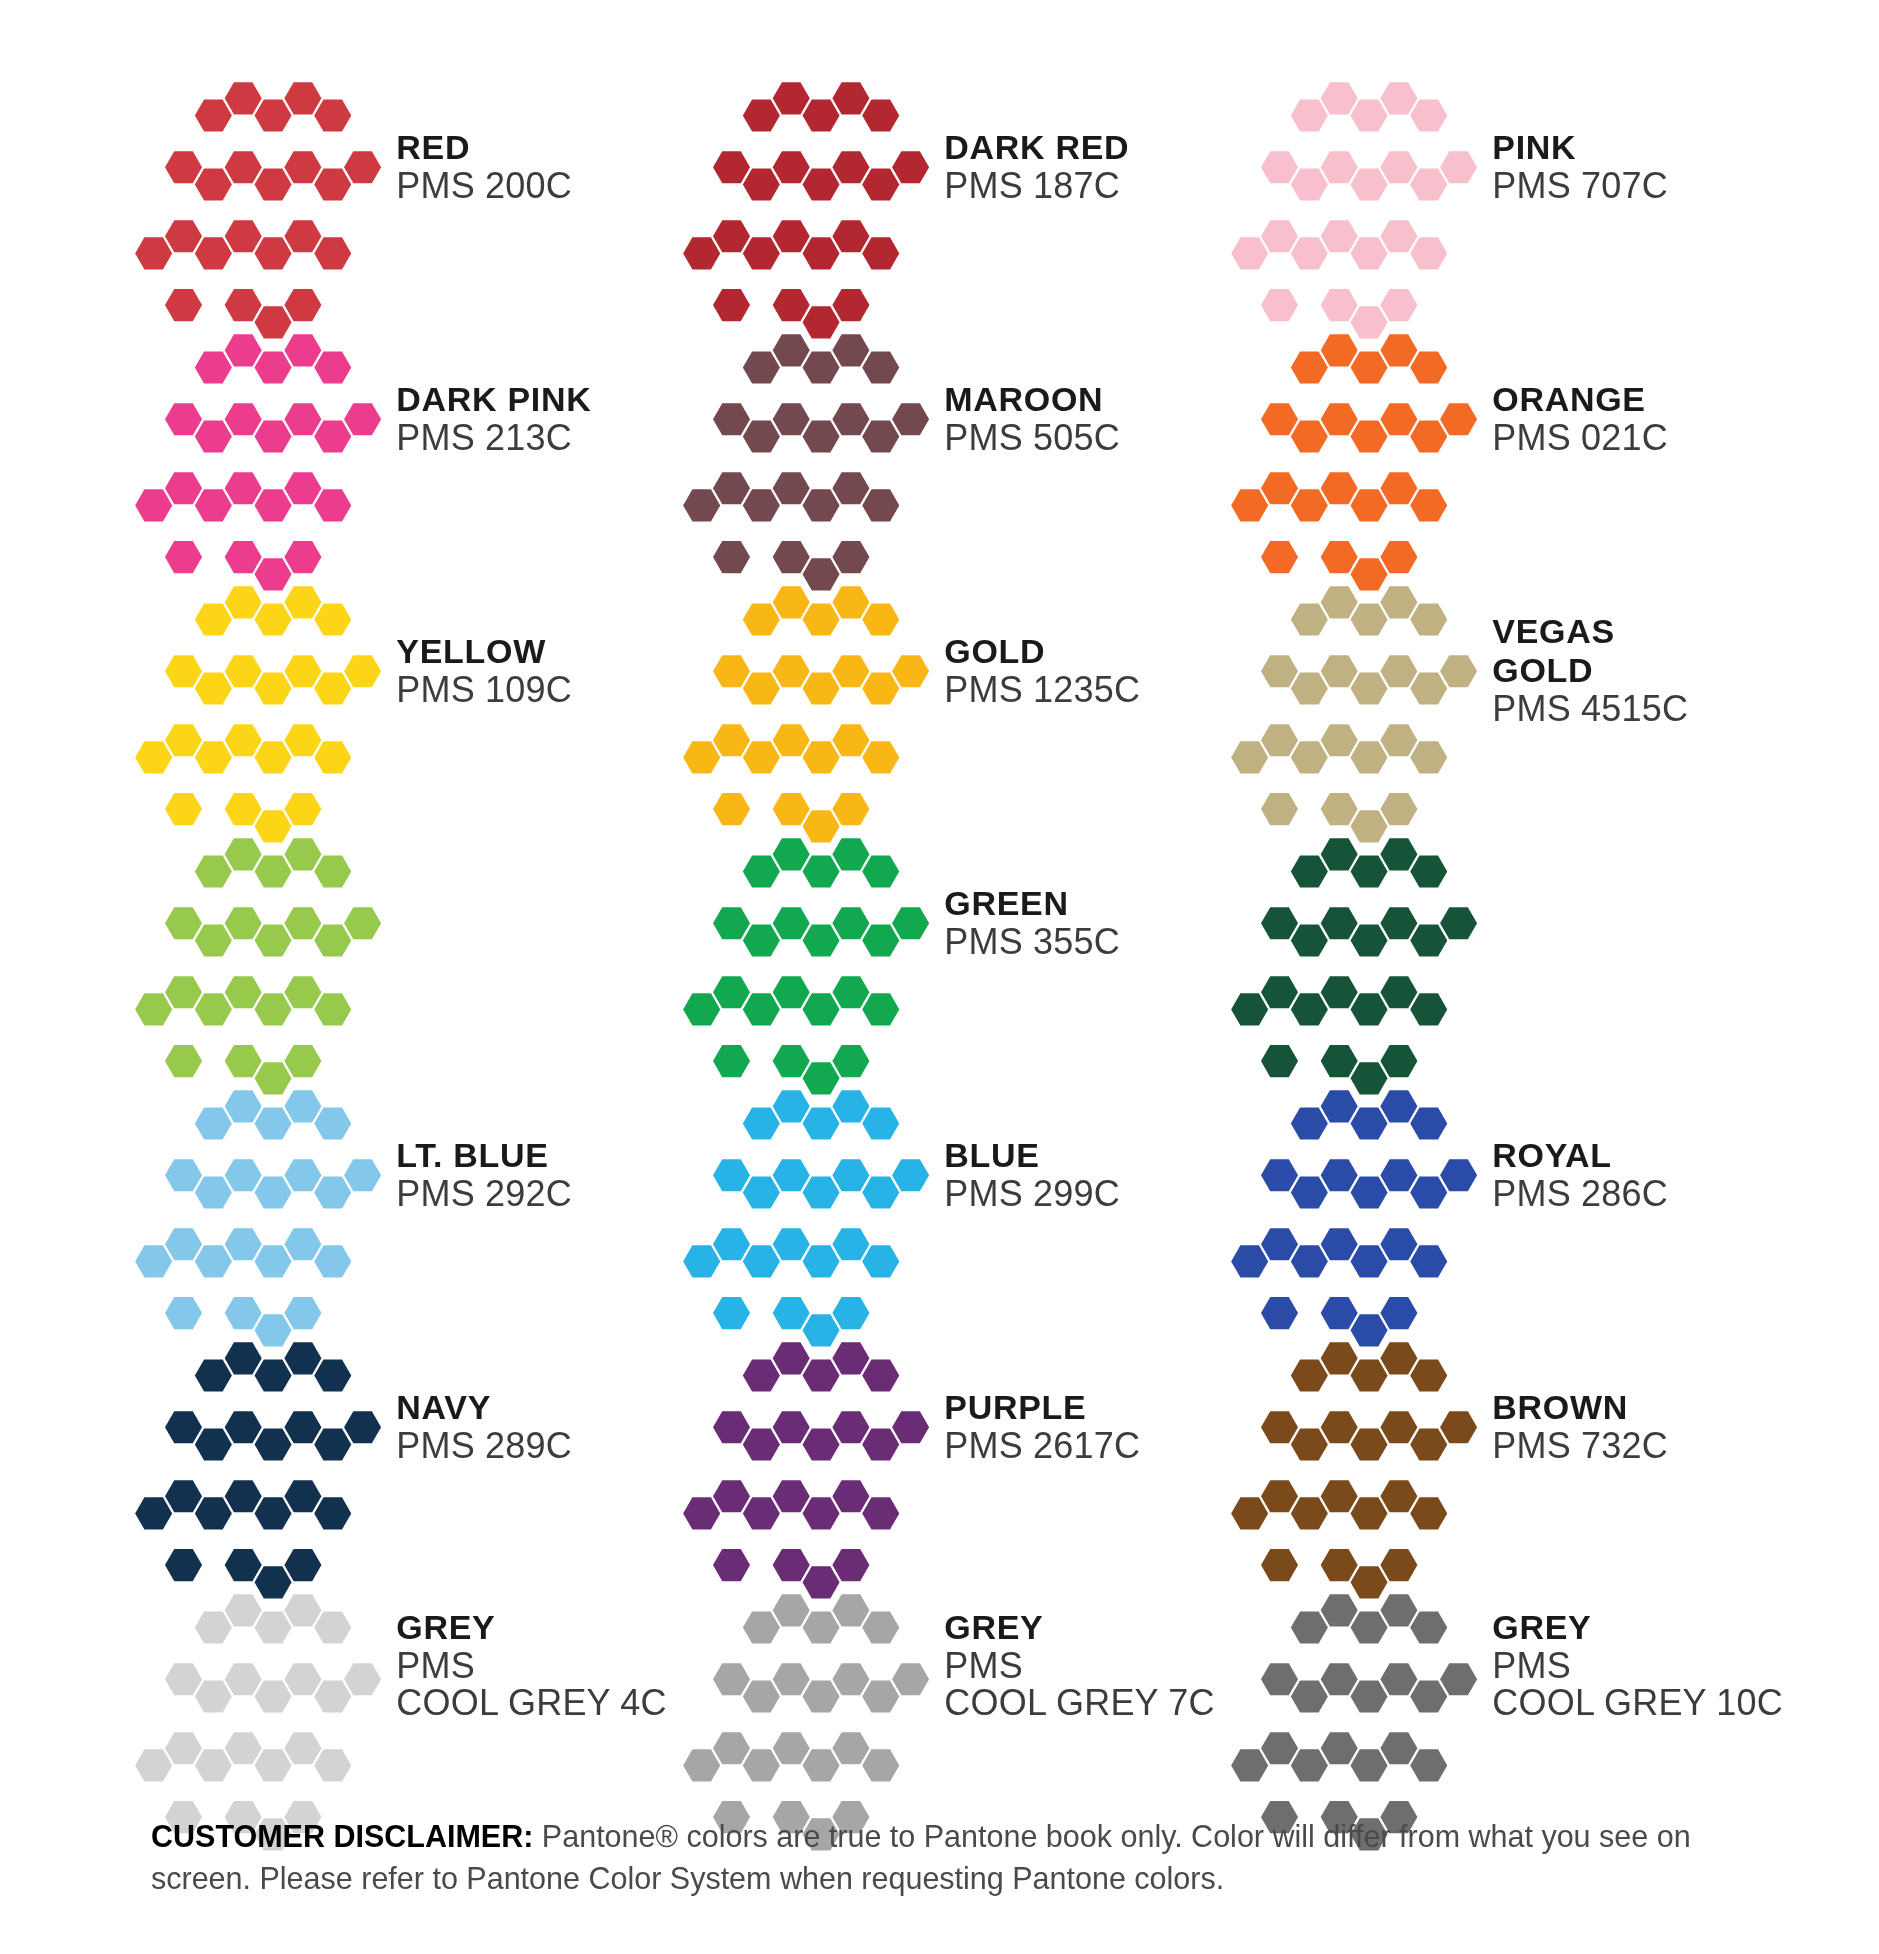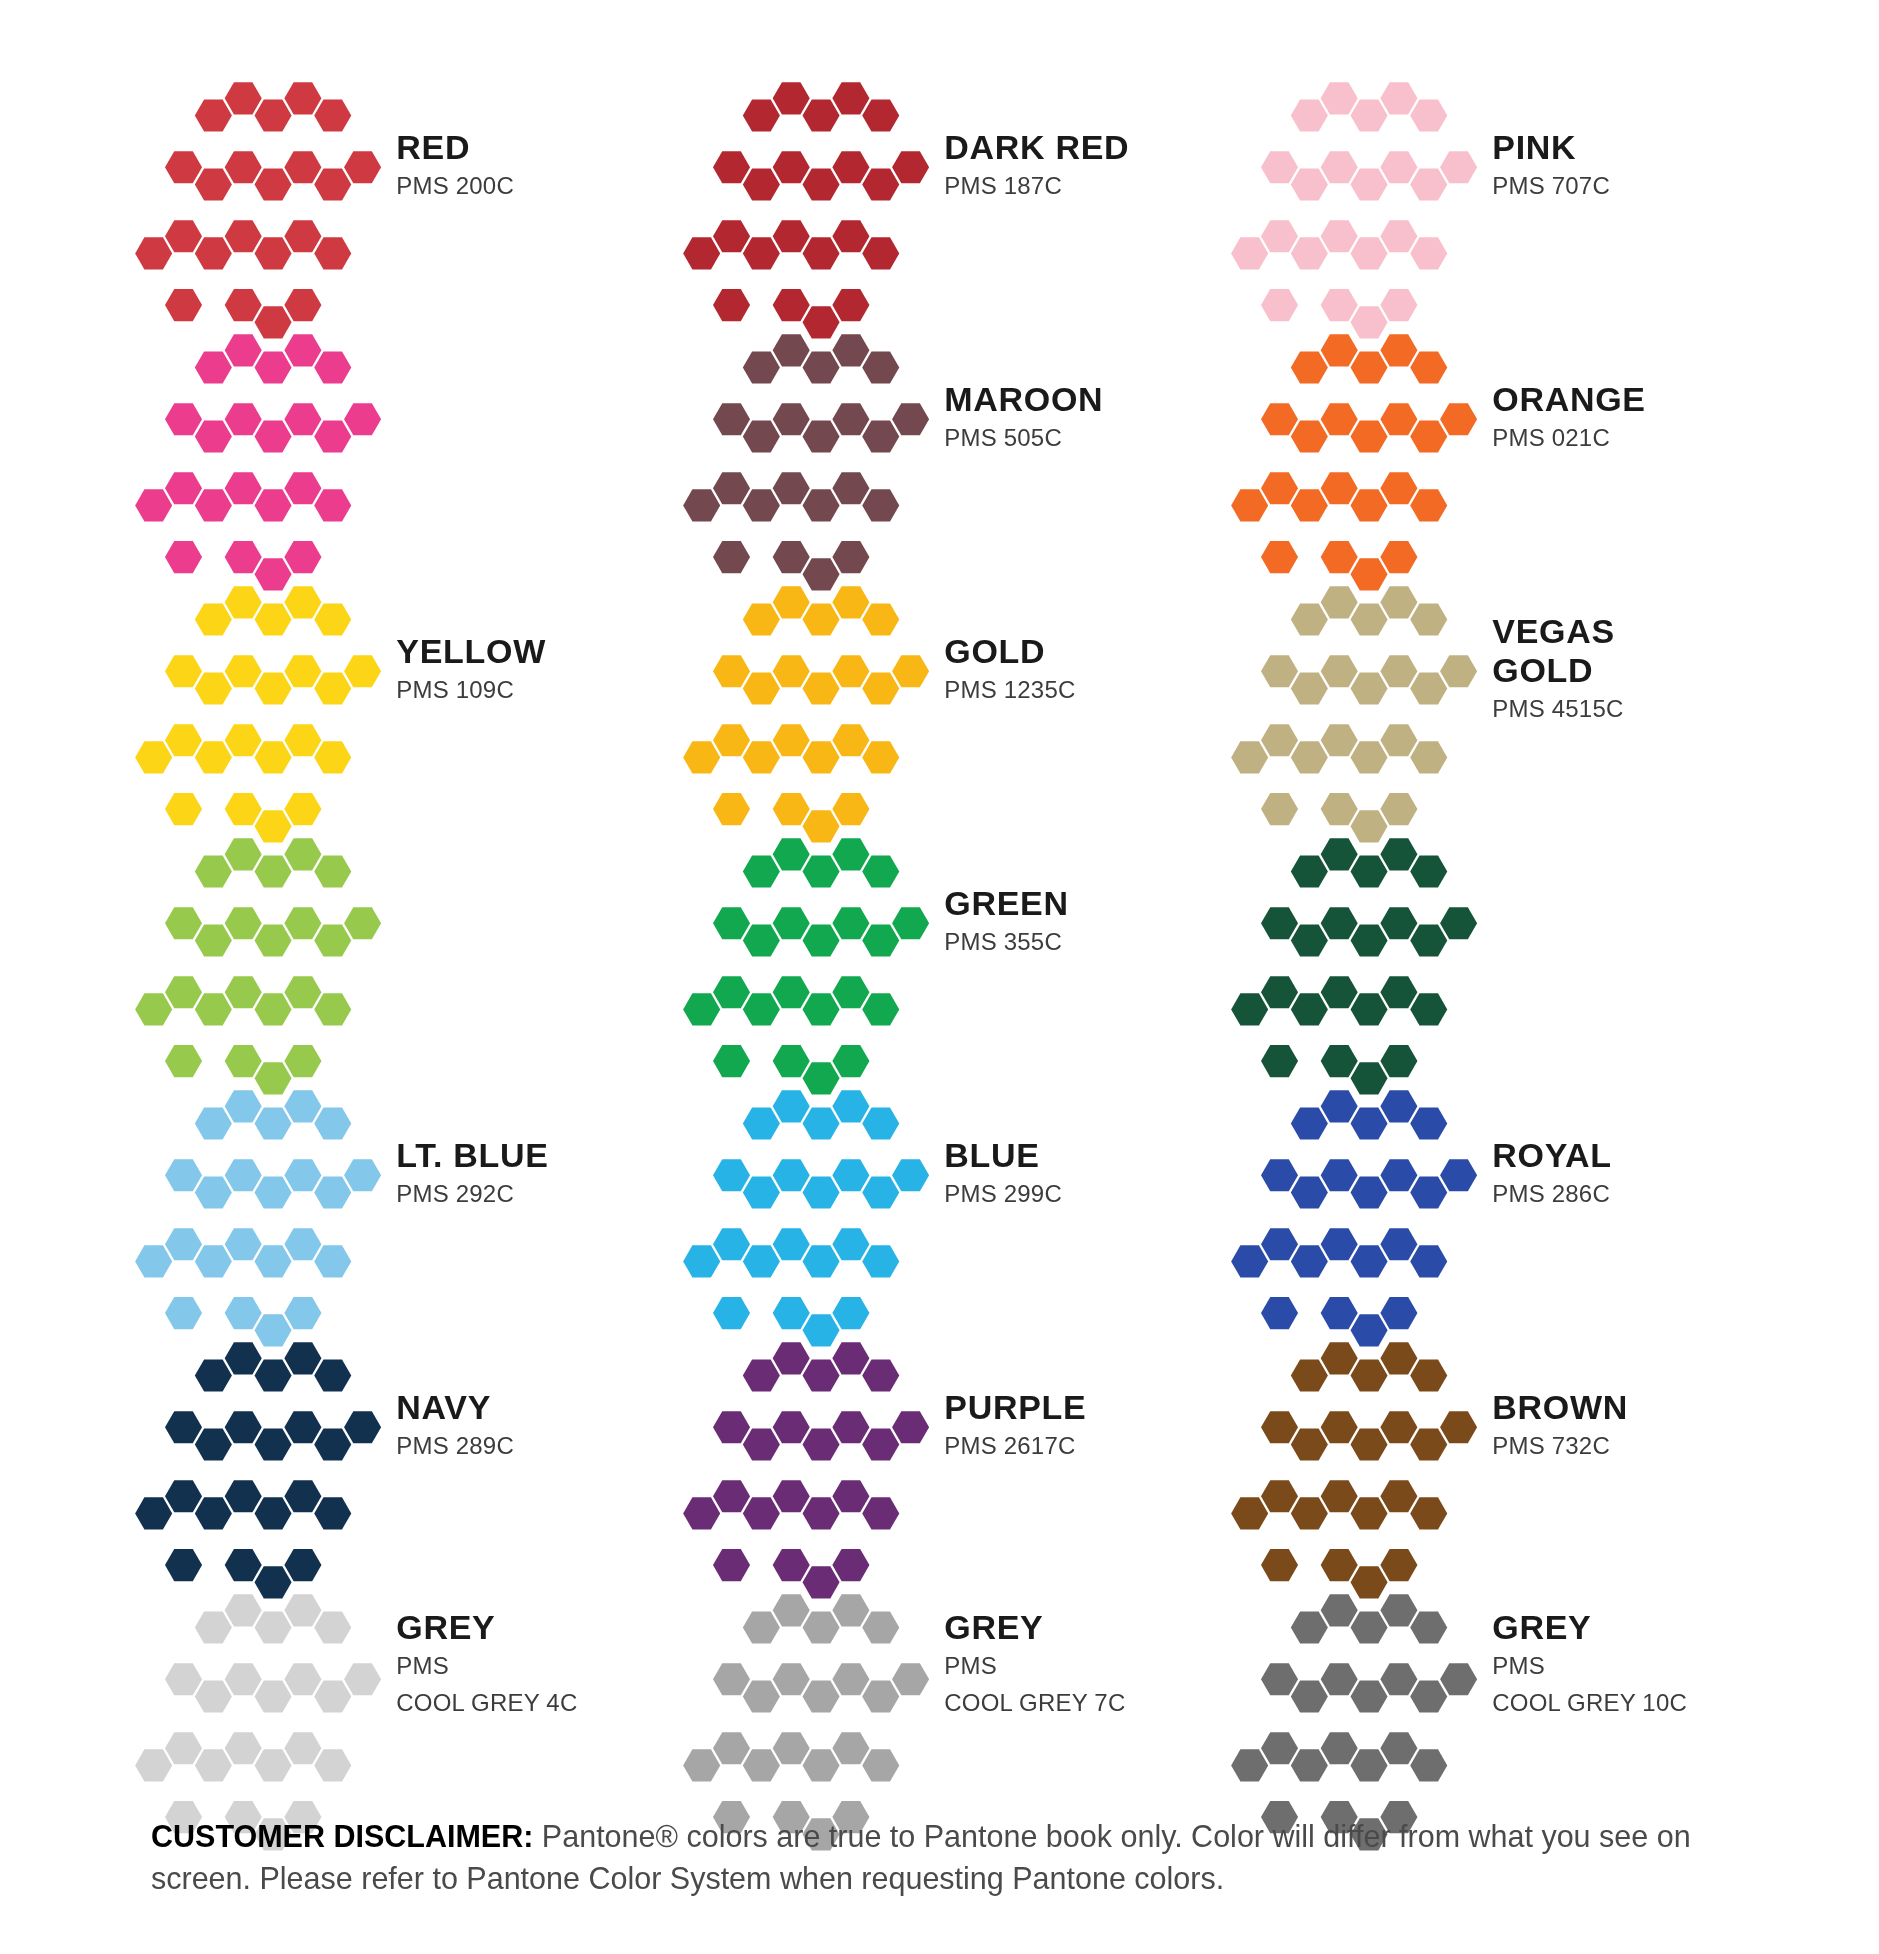--- a/index.html
+++ b/index.html
@@ -69,21 +69,21 @@
     font-size: 34px;
     letter-spacing: 0.7px;
     line-height: 39px;
     color: #1a1a1a;
     text-transform: uppercase;
   }
 
   .pms-code {
     font-family: "Liberation Sans", sans-serif;
     font-weight: normal;
-    font-size: 24px;
+    font-size: 36px;
     line-height: 37px;
     color: #3c3c3b;
     letter-spacing: 0.2px;
   }
 
   
   .swatch.two-line .label-block { margin-top: 48px; }
   .swatch.three-line .label-block { margin-top: 22px; }
 
   
@@ -229,20 +229,24 @@
             <polygon points="53.40,231.87 42.45,250.83 20.55,250.83 9.60,231.87 20.55,212.90 42.45,212.90" fill="#ec3c8e"></polygon>
             <polygon points="123.90,231.87 112.95,250.83 91.05,250.83 80.10,231.87 91.05,212.90 112.95,212.90" fill="#ec3c8e"></polygon>
             <polygon points="194.40,231.87 183.45,250.83 161.55,250.83 150.60,231.87 161.55,212.90 183.45,212.90" fill="#ec3c8e"></polygon>
             <polygon points="264.90,231.87 253.95,250.83 232.05,250.83 221.10,231.87 232.05,212.90 253.95,212.90" fill="#ec3c8e"></polygon>
             <polygon points="88.65,292.92 77.70,311.89 55.80,311.89 44.85,292.92 55.80,273.96 77.70,273.96" fill="#ec3c8e"></polygon>
             <polygon points="159.15,292.92 148.20,311.89 126.30,311.89 115.35,292.92 126.30,273.96 148.20,273.96" fill="#ec3c8e"></polygon>
             <polygon points="229.65,292.92 218.70,311.89 196.80,311.89 185.85,292.92 196.80,273.96 218.70,273.96" fill="#ec3c8e"></polygon>
             <polygon points="194.40,313.27 183.45,332.24 161.55,332.24 150.60,313.27 161.55,294.31 183.45,294.31" fill="#ec3c8e"></polygon>
           </svg>
         </div>
+        <div class="label-block">
+          <div class="color-name">DARK PINK</div>
+          <div class="pms-code">PMS 213C</div>
+        </div>
       </div>
       <div class="swatch">
         <div class="hex-wrap">
           <svg viewBox="0 0 300 210">
             <polygon points="159.15,48.70 148.20,67.67 126.30,67.67 115.35,48.70 126.30,29.74 148.20,29.74" fill="#74484f"></polygon>
             <polygon points="229.65,48.70 218.70,67.67 196.80,67.67 185.85,48.70 196.80,29.74 218.70,29.74" fill="#74484f"></polygon>
             <polygon points="123.90,69.05 112.95,88.02 91.05,88.02 80.10,69.05 91.05,50.09 112.95,50.09" fill="#74484f"></polygon>
             <polygon points="194.40,69.05 183.45,88.02 161.55,88.02 150.60,69.05 161.55,50.09 183.45,50.09" fill="#74484f"></polygon>
             <polygon points="264.90,69.05 253.95,88.02 232.05,88.02 221.10,69.05 232.05,50.09 253.95,50.09" fill="#74484f"></polygon>
             <polygon points="88.65,130.11 77.70,149.08 55.80,149.08 44.85,130.11 55.80,111.14 77.70,111.14" fill="#74484f"></polygon>

